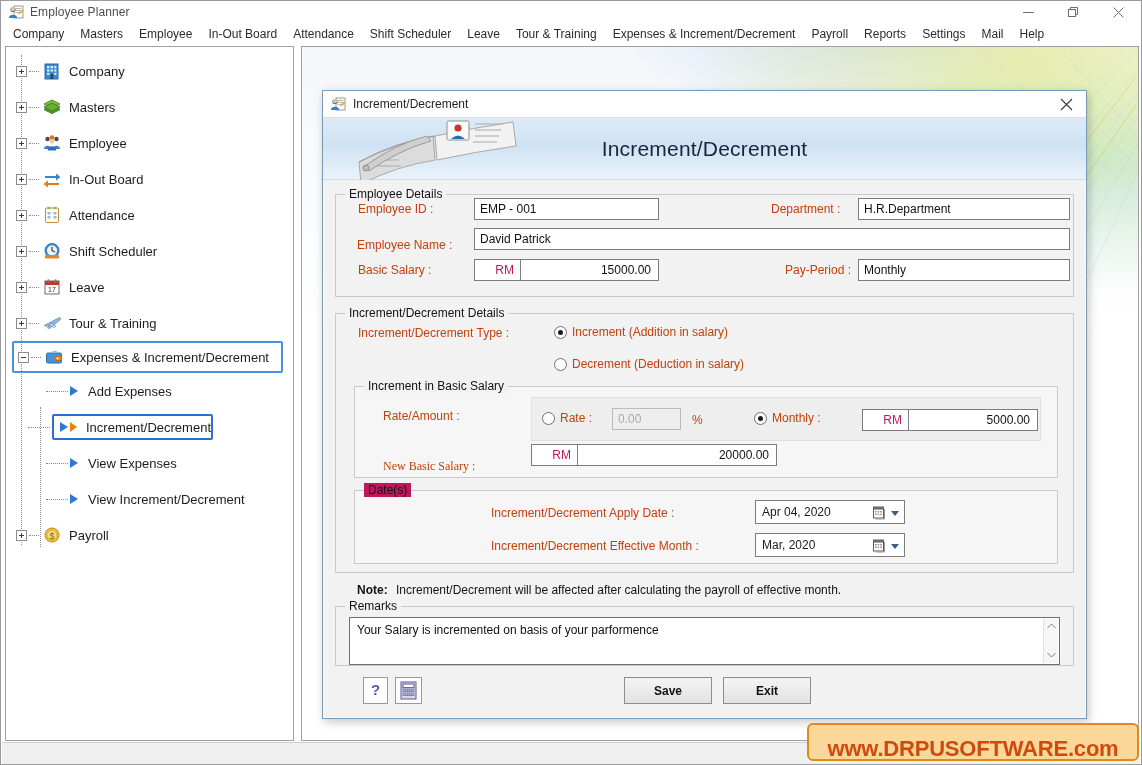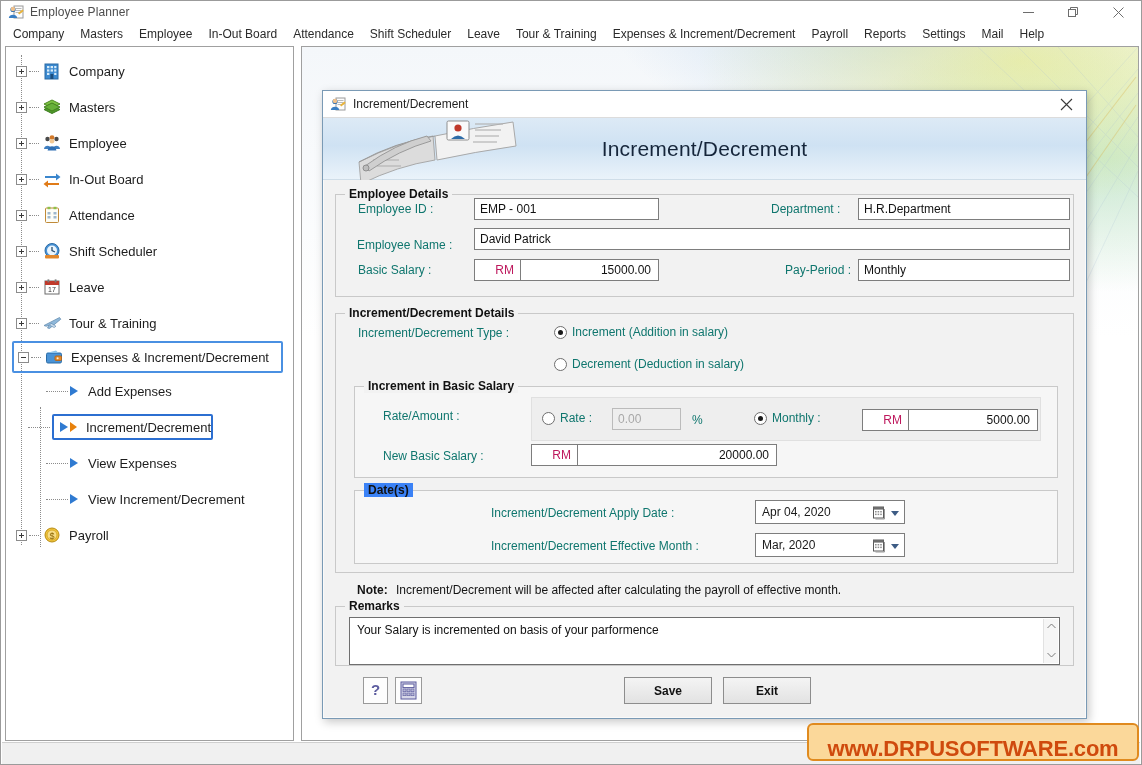--- a/index.html
+++ b/index.html
@@ -168,27 +168,27 @@
 
   #dlg-body { position: relative; padding: 0 12px; }
 
   
   .group {
     position: relative; border: 1px solid #c9c9c9; background: transparent;
     margin-top: 14px;
   }
   .group > .glabel {
     position: absolute; top: -8px; left: 9px; background: #f2f2f2;
-    padding: 0 4px; font-size: 12px; font-weight: bold; color: #111;
+    padding: 0 4px; font-size: 12px; font-weight: normal; color: #111;
   }
   .group.inner { background: #f6f6f6; }
   .group.inner > .glabel { background: #f2f2f2; }
 
   .row { display: flex; align-items: center; }
-  .lbl { font-size: 12px; color: #0f766e; }
+  .lbl { font-size: 12px; color: #c2410c; }
   .tbox {
     background: #ffffff; border: 1px solid #7d7d7d;
     height: 22px; display: flex; align-items: center;
     padding: 0 5px; font-size: 12px; color: #111;
   }
   .tbox.ro { background: #ffffff; }
   .cur {
     background: #ffffff; border: 1px solid #7d7d7d; border-right: none;
     height: 22px; width: 46px; display: flex; align-items: center; justify-content: flex-end;
     padding-right: 6px; font-size: 12px; color: #be185d;
@@ -627,27 +627,27 @@
             <span class="lbl" style="position:absolute;left:160px;top:15px;">%</span>
 
             <div class="row" style="position:absolute;left:222px;top:13px;">
               <span class="radio on"></span>
               <span class="lbl">Monthly :</span>
             </div>
             <span class="cur" style="position:absolute;left:330px;top:11px;">RM</span>
             <span class="num" style="position:absolute;left:376px;top:11px;width:130px;">5000.00</span>
           </div>
 
-          <span class="lbl" style="position:absolute;left:28px;top:62px;">New Basic Salary :</span>
+          <span class="lbl" style="position:absolute;left:28px;top:72px;font-family:Liberation Serif, serif;">New Basic Salary :</span>
           <span class="cur" style="position:absolute;left:176px;top:57px;">RM</span>
           <span class="num" style="position:absolute;left:222px;top:57px;width:200px;">20000.00</span>
         </div>
 
         <div class="group inner" style="position:absolute;left:18px;top:176px;width:704px;height:74px;margin-top:0;">
-          <span class="glabel" style="background:#3b82f6;">Date(s)</span>
+          <span class="glabel" style="background:#be185d;">Date(s)</span>
 
           <span class="lbl" style="position:absolute;left:136px;top:15px;">Increment/Decrement Apply Date :</span>
           <span class="datebox" style="position:absolute;left:400px;top:9px;">
             <span>Apr 04, 2020</span>
             <svg class="calglyph" viewBox="0 0 14 15">
               <rect x="1.5" y="2" width="10" height="11" fill="#fff" stroke="#5a5a5a"></rect>
               <rect x="1.5" y="2" width="10" height="2.6" fill="#6d6d6d"></rect>
               <g fill="#8f8f8f">
                 <rect x="3" y="6" width="1.6" height="1.5"></rect>
                   <rect x="5.6" y="6" width="1.6" height="1.5"></rect>

